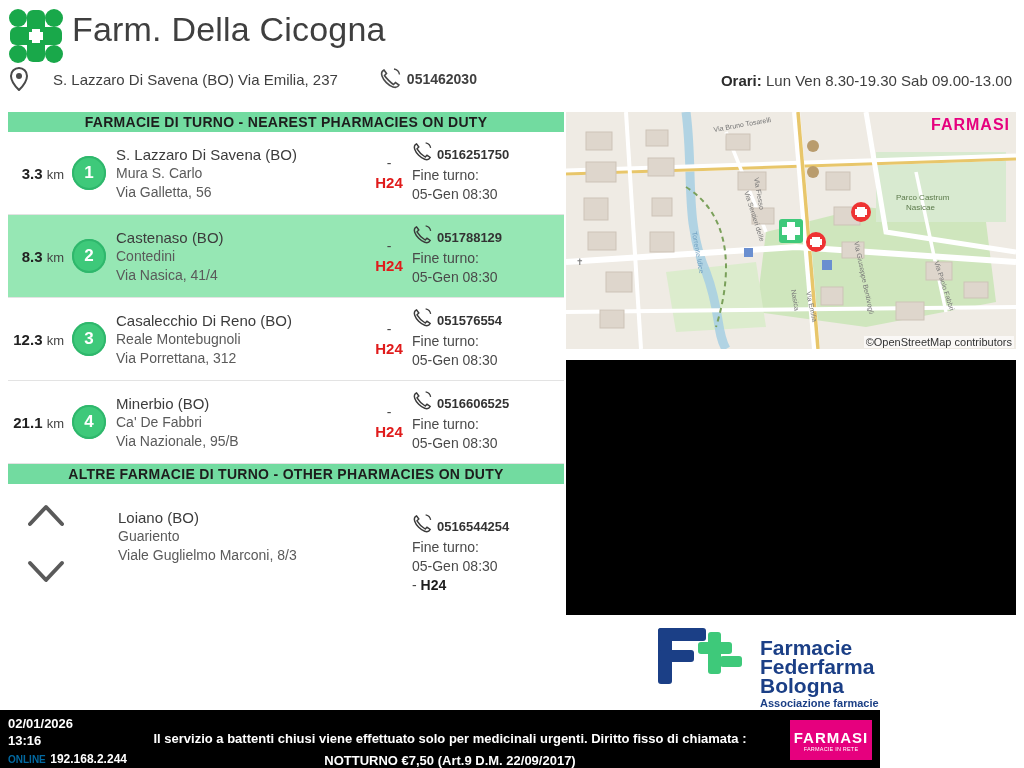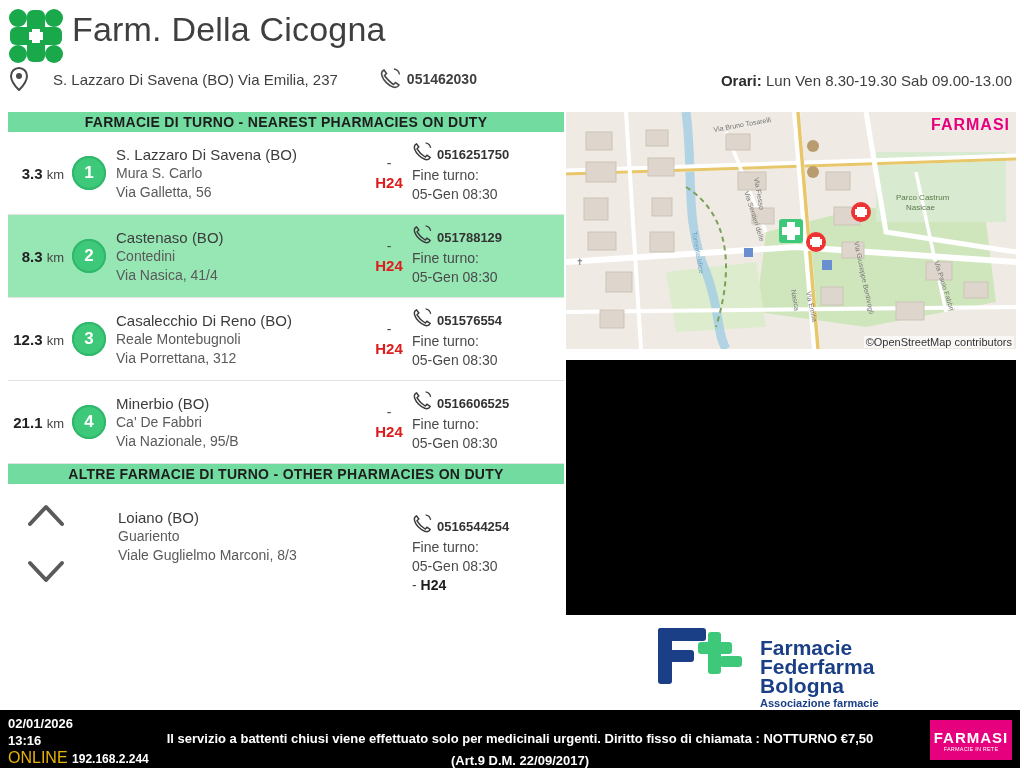--- a/index.html
+++ b/index.html
@@ -95,26 +95,26 @@
   
   .fedlogo{position:absolute;left:650px;top:622px;width:360px;height:70px;}
   .fed-text{position:absolute;left:110px;top:16px;line-height:19px;}
   .fed-text .l1{font-size:21px;font-weight:bold;color:#1b3f86;}
   .fed-text .l2{font-size:21px;font-weight:bold;color:#1b3f86;}
   .fed-text .l3{font-size:21px;font-weight:bold;color:#1b3f86;}
   .fed-text .l4{font-size:11px;font-weight:bold;color:#1b3f86;line-height:13px;margin-top:2px;}
 
   
   .footer{
-    position:absolute;left:0;bottom:0;width:1020px;height:58px;background:#000;color:#fff;
+    position:absolute;left:0;bottom:0;width:880px;height:58px;background:#000;color:#fff;
   }
   .foot-left{position:absolute;left:8px;top:5px;line-height:17px;}
   .foot-left .date{font-size:13px;font-weight:bold;color:#fff;}
   .foot-left .time{font-size:13px;font-weight:bold;color:#fff;}
-  .foot-left .online{font-size:16px;font-weight:normal;color:#eab308;}
+  .foot-left .online{font-size:10px;font-weight:bold;color:#0369a1;}
   .foot-left .ip{font-size:12px;color:#fff;font-weight:bold;}
   .foot-msg{
     position:absolute;left:150px;right:130px;top:18px;text-align:center;
     font-size:13px;font-weight:bold;line-height:22px;
   }
   .foot-badge{
     position:absolute;right:8px;top:10px;width:82px;height:40px;background:#e6007e;
     display:flex;flex-direction:column;align-items:center;justify-content:center;
   }
   .foot-badge .fb-main{color:#fff;font-weight:bold;font-size:15px;letter-spacing:1px;}

